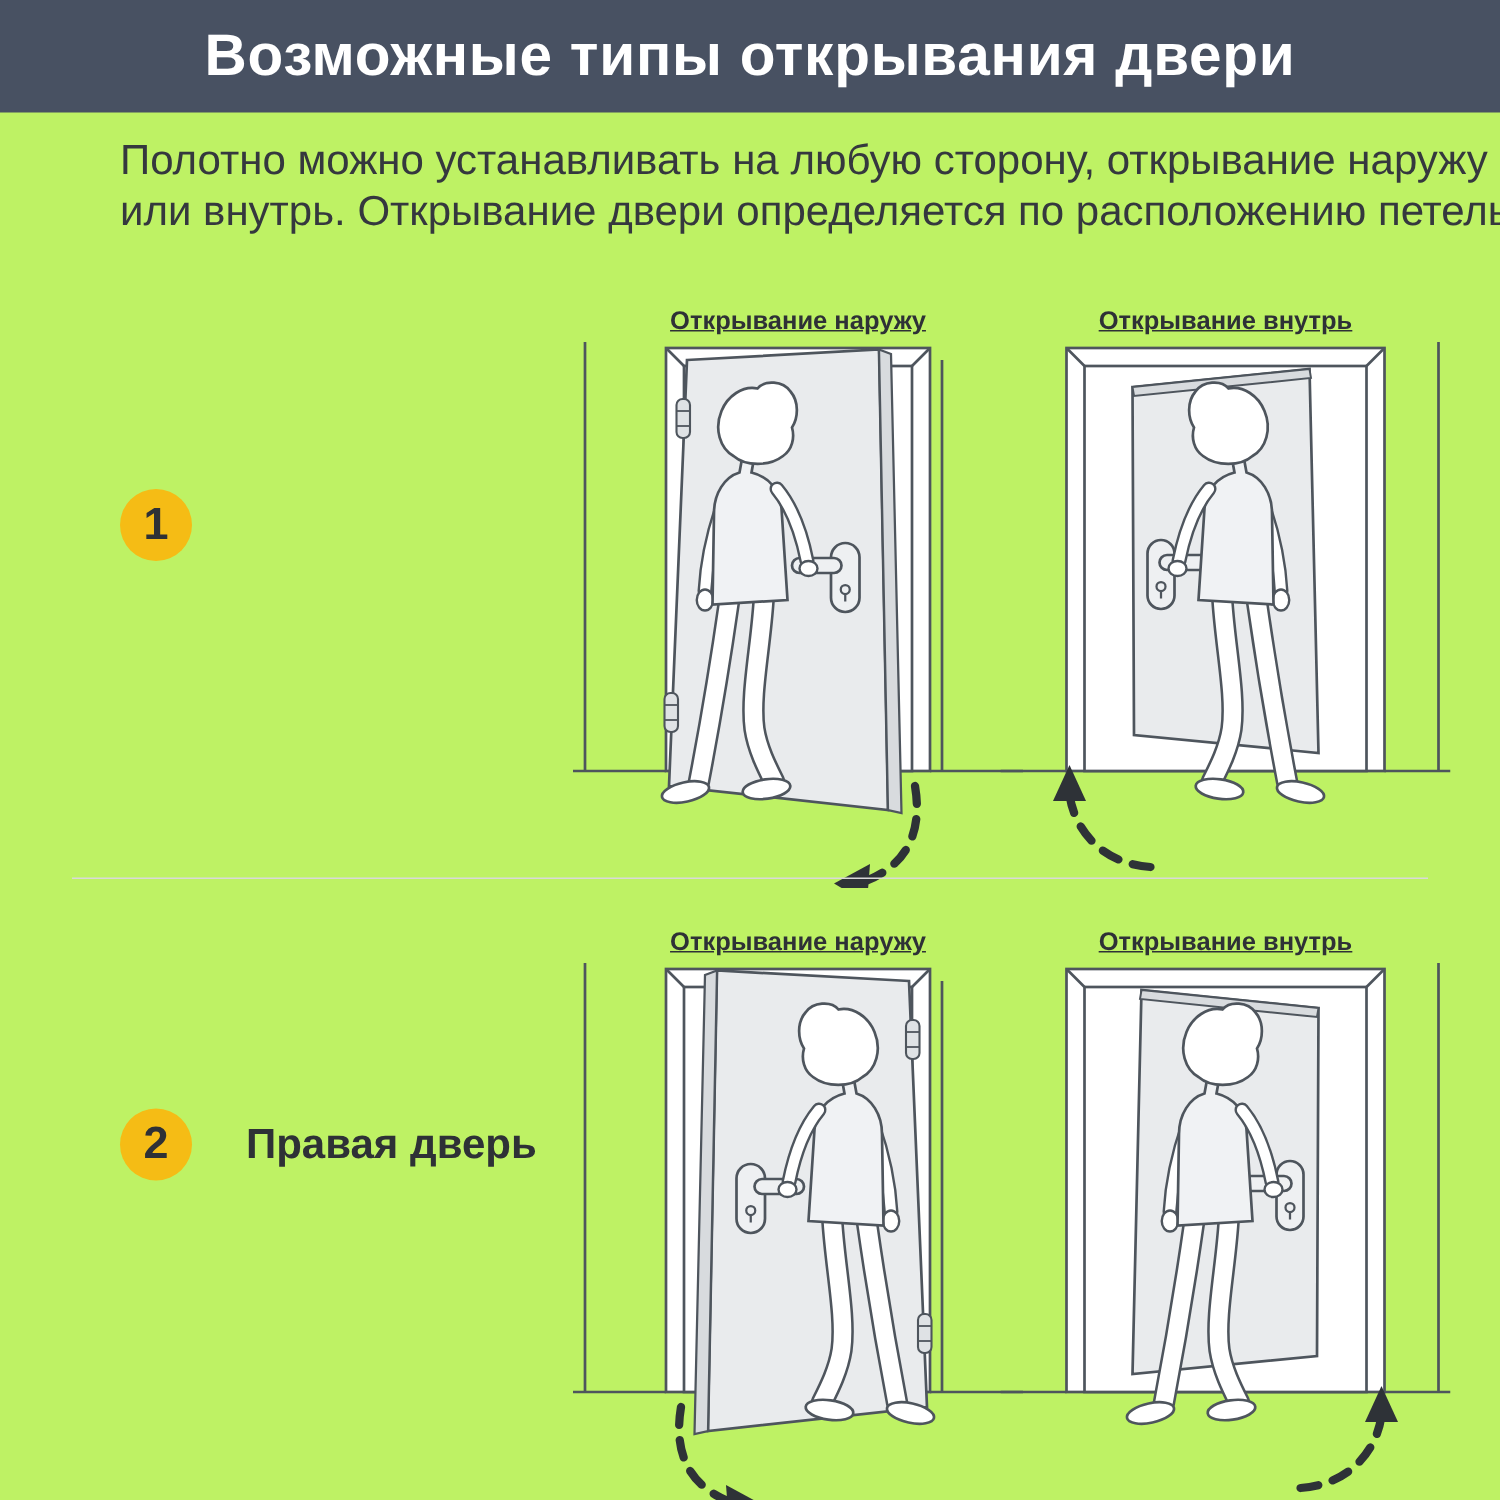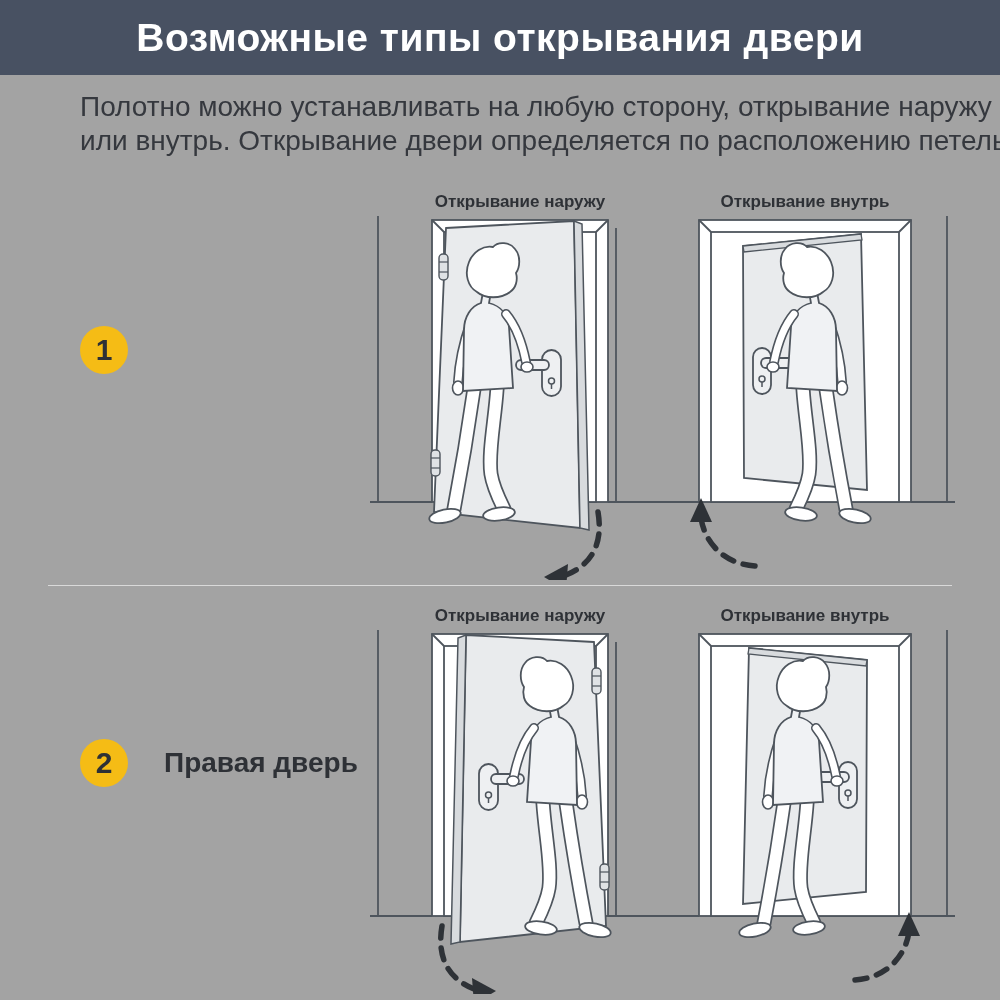--- a/index.html
+++ b/index.html
@@ -1,30 +1,30 @@
 <!DOCTYPE html>
 <html><head>
 <meta charset="utf-8">
 <style>
   html,body{margin:0;padding:0;background:#fff;}
-  #page{position:relative;width:1000px;height:1000px;background:#a3a3a3;overflow:hidden;
+  #page{position:relative;width:1000px;height:1000px;background:#bef264;overflow:hidden;
         font-family:"Liberation Sans","DejaVu Sans",sans-serif;color:#2e3136;}
   
   .hdr{position:absolute;left:0;top:0;width:1000px;height:75px;background:#485162;}
   .hdr h1{margin:0;width:100%;text-align:center;line-height:75px;font-size:39px;
           font-weight:bold;color:#ffffff;letter-spacing:.5px;}
   
   .intro{position:absolute;left:80px;top:90px;font-size:28px;line-height:33.5px;color:#35383e;}
   .intro div{white-space:nowrap;}
   
   .badge{position:absolute;width:48px;height:48px;border-radius:50%;background:#f5bc15;
          text-align:center;line-height:48px;font-size:30px;font-weight:bold;color:#2e3136;}
   .sec-label{position:absolute;font-size:28px;font-weight:bold;color:#2e3136;white-space:nowrap;}
   
-  figure{position:absolute;margin:0;width:300px;}
+  figure{position:absolute;margin:12px;width:300px;text-decoration:underline;}
   figcaption{height:20px;text-align:center;font-size:17px;font-weight:bold;color:#2e3136;white-space:nowrap;}
   figure svg{display:block;}
   .divider{position:absolute;left:48px;top:585px;width:904px;height:0;border-top:1.6px solid #d9d9d9;}
 </style>
 </head>
 <body>
 
 <div id="page">
 
   <svg width="0" height="0" style="position:absolute" aria-hidden="true">

